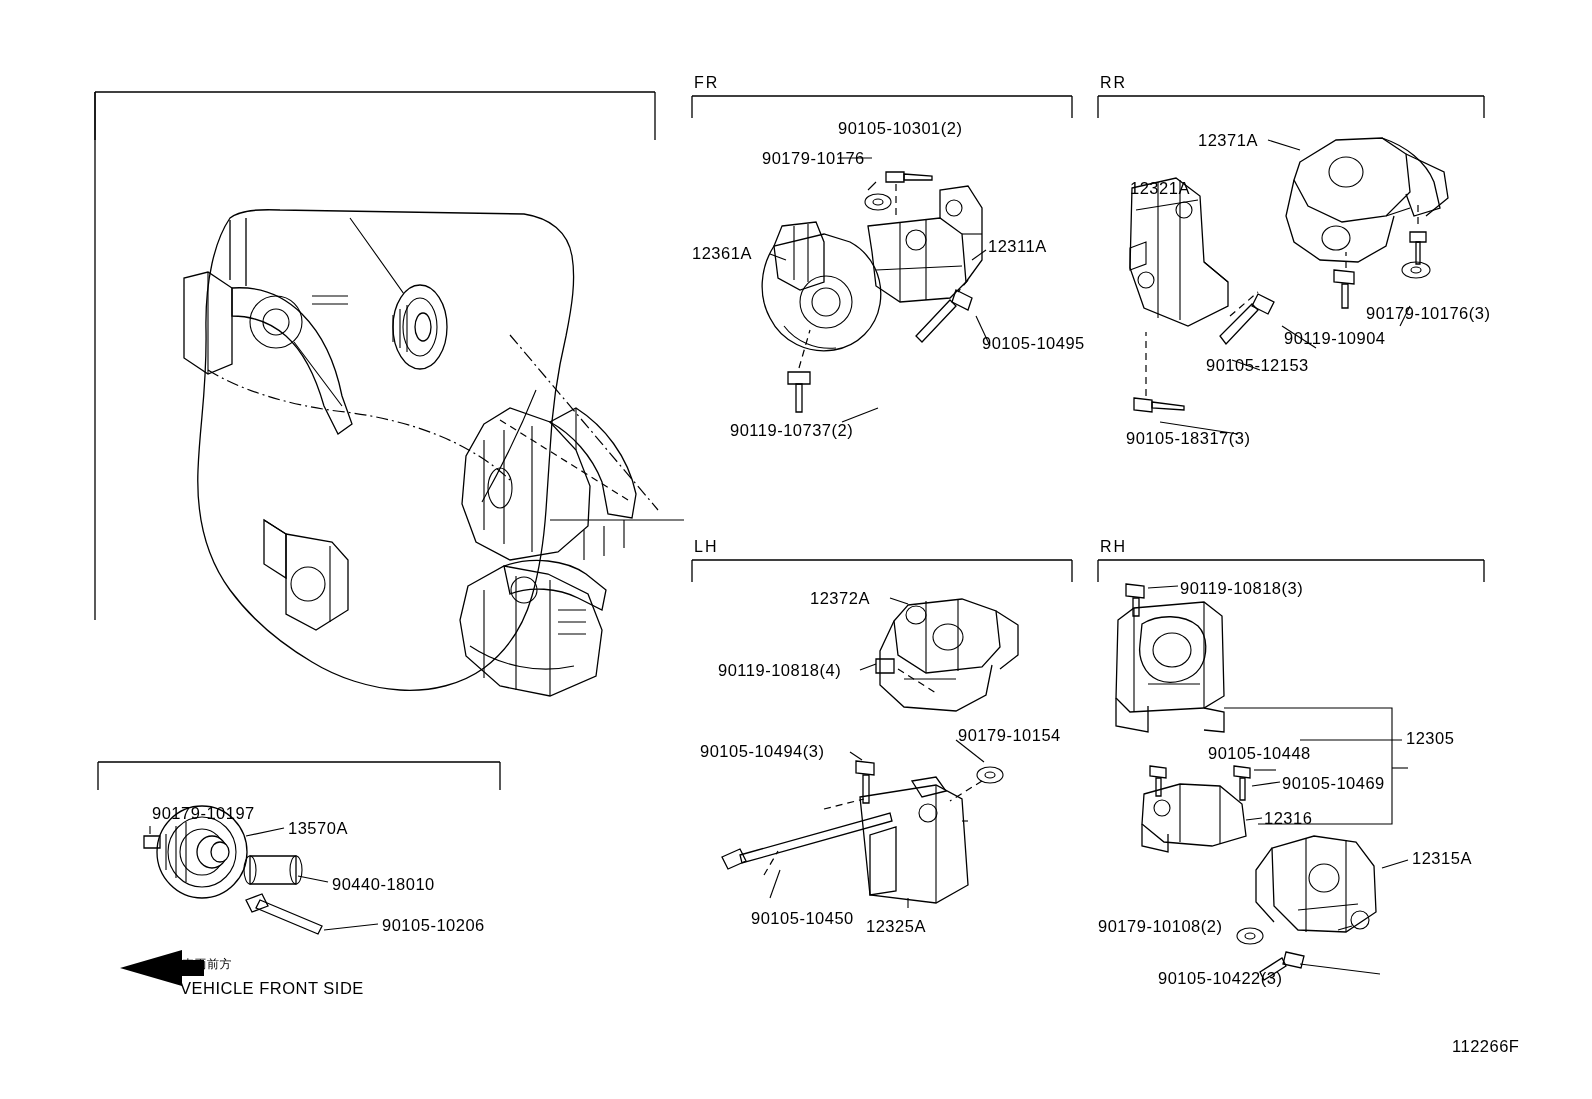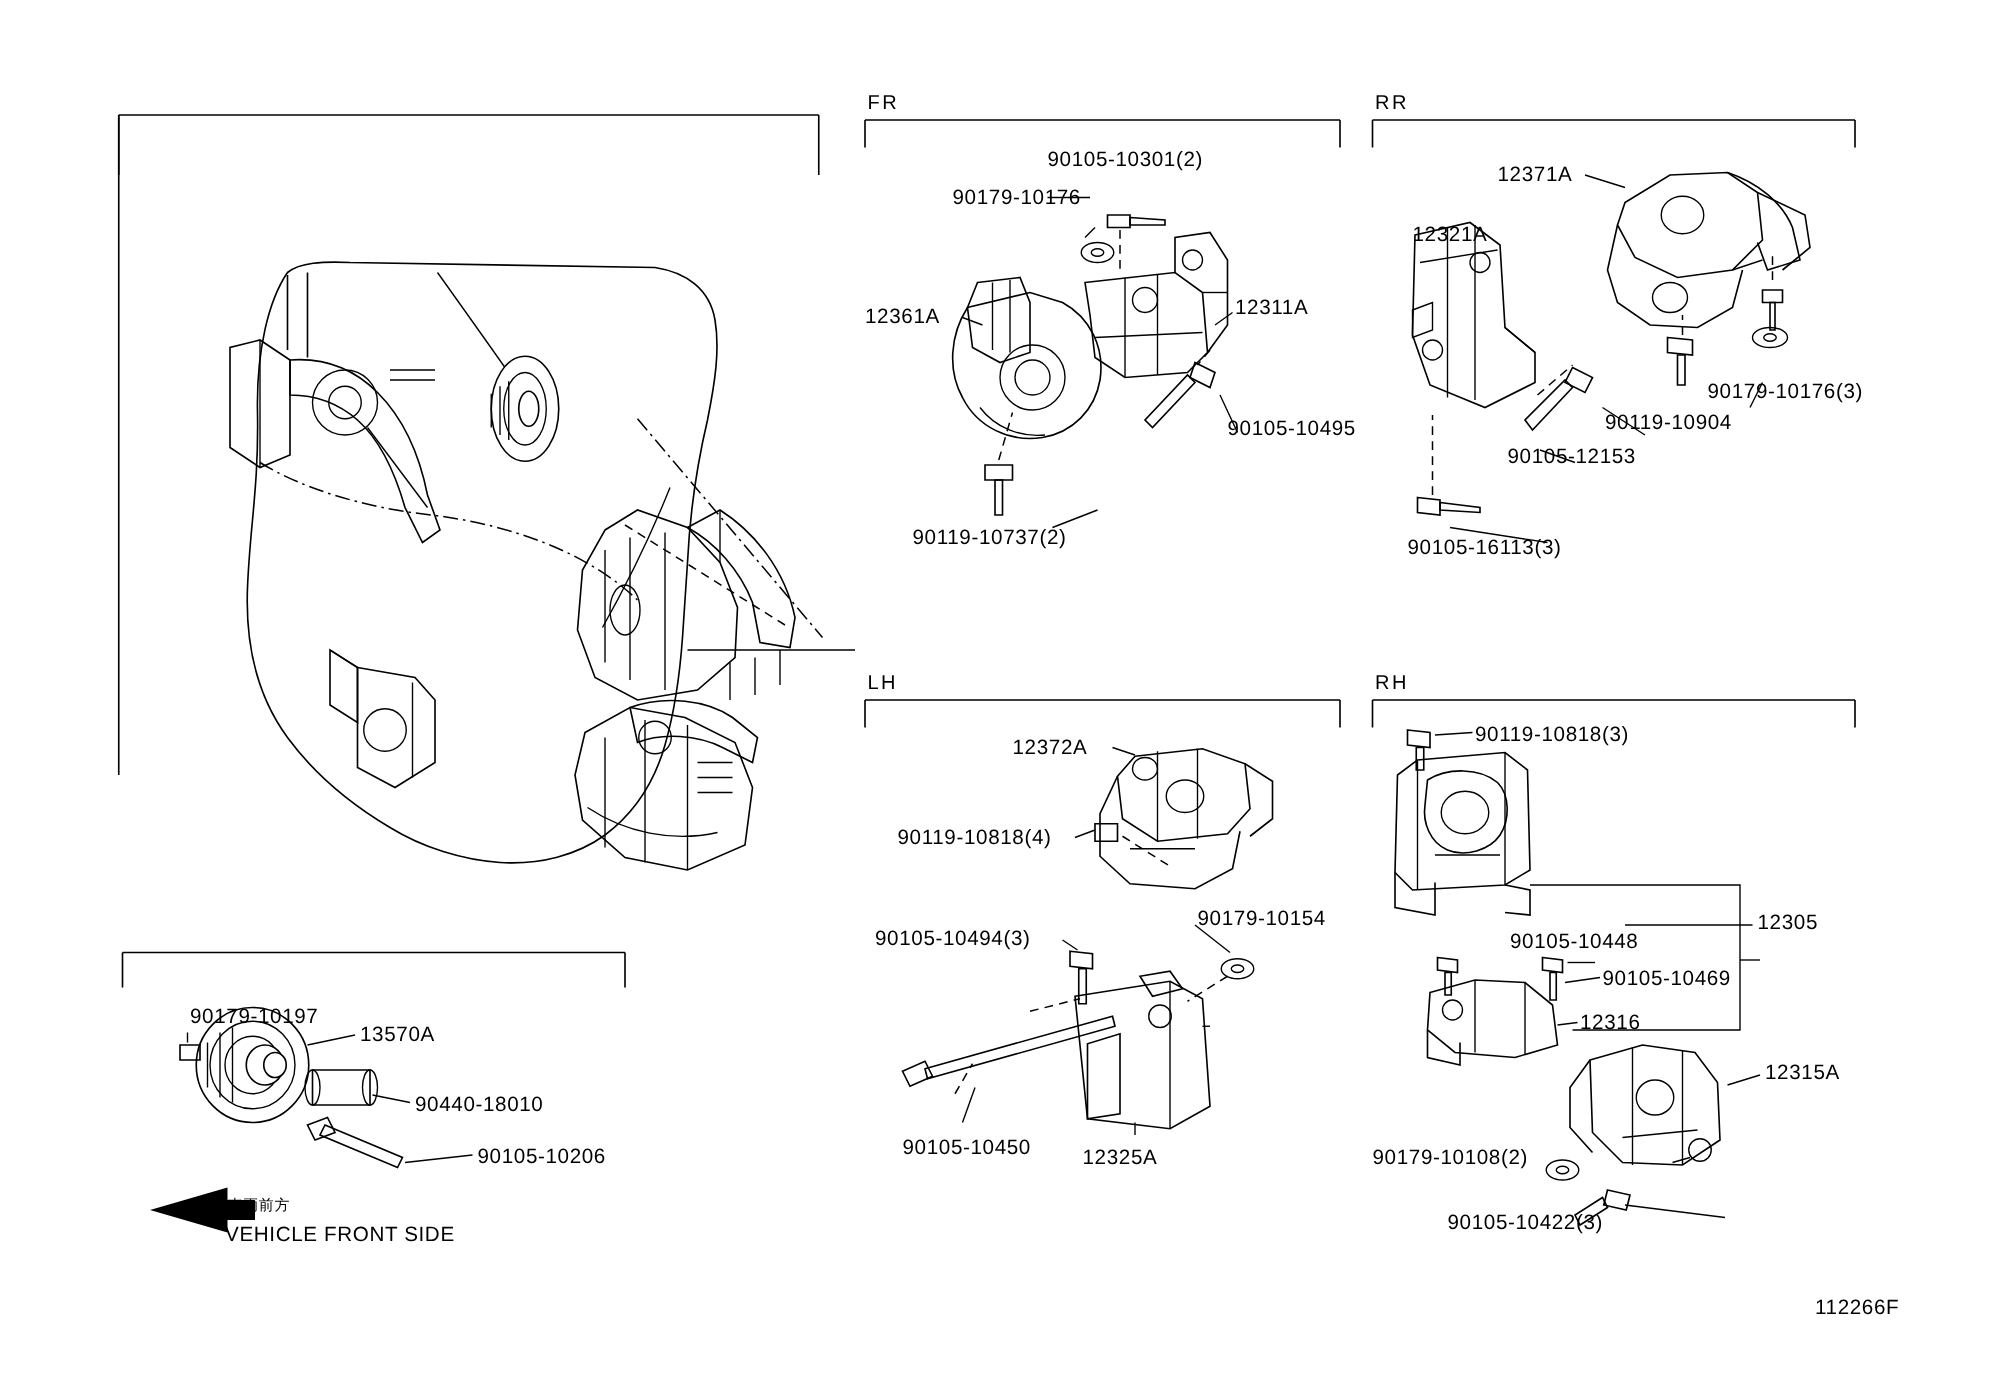--- a/index.html
+++ b/index.html
@@ -300,36 +300,36 @@
     <path class="ln-thin" d="M296,140 L282,150"></path>
     <path class="ln-thin" d="M300,236 L286,206"></path>
     <path class="ln-thin" d="M152,312 L188,298"></path>
   </svg>
 
   <div class="lbl" style="left:1198px;top:132px;">12371A</div>
   <div class="lbl" style="left:1130px;top:180px;">12321A</div>
   <div class="lbl" style="left:1366px;top:305px;">90179-10176(3)</div>
   <div class="lbl" style="left:1284px;top:330px;">90119-10904</div>
   <div class="lbl" style="left:1206px;top:357px;">90105-12153</div>
-  <div class="lbl" style="left:1126px;top:430px;">90105-16113(3)</div>
+  <div class="lbl" style="left:1126px;top:430px;">90105-18317(3)</div>
 
   <svg width="400" height="380" style="left:1110px;top:110px;">
     <path class="ln-thin" d="M158,30 L190,40"></path>
     <path class="ln-thin" d="M88,90 L26,100"></path>
     <path class="ln-thin" d="M290,216 L300,196"></path>
     <path class="ln-thin" d="M206,238 L172,216"></path>
     <path class="ln-thin" d="M150,260 L122,250"></path>
     <path class="ln-thin" d="M128,324 L50,312"></path>
   </svg>
 
   <div class="lbl" style="left:810px;top:590px;">12372A</div>
   <div class="lbl" style="left:718px;top:662px;">90119-10818(4)</div>
   <div class="lbl" style="left:942px;top:727px;margin-left:16px;">90179-10154</div>
   <div class="lbl" style="left:700px;top:743px;">90105-10494(3)</div>
-  <div class="lbl" style="left:722px;top:910px;">90105-10450</div>
+  <div class="lbl" style="left:751px;top:910px;">90105-10450</div>
   <div class="lbl" style="left:866px;top:918px;">12325A</div>
 
   <svg width="400" height="400" style="left:700px;top:580px;">
     <path class="ln-thin" d="M190,18 L208,24"></path>
     <path class="ln-thin" d="M160,90 L176,84"></path>
     <path class="ln-thin" d="M256,160 L284,182"></path>
     <path class="ln-thin" d="M150,172 L162,180"></path>
     <path class="ln-thin" d="M70,318 L80,290"></path>
     <path class="ln-thin" d="M208,328 L208,318"></path>
   </svg>

